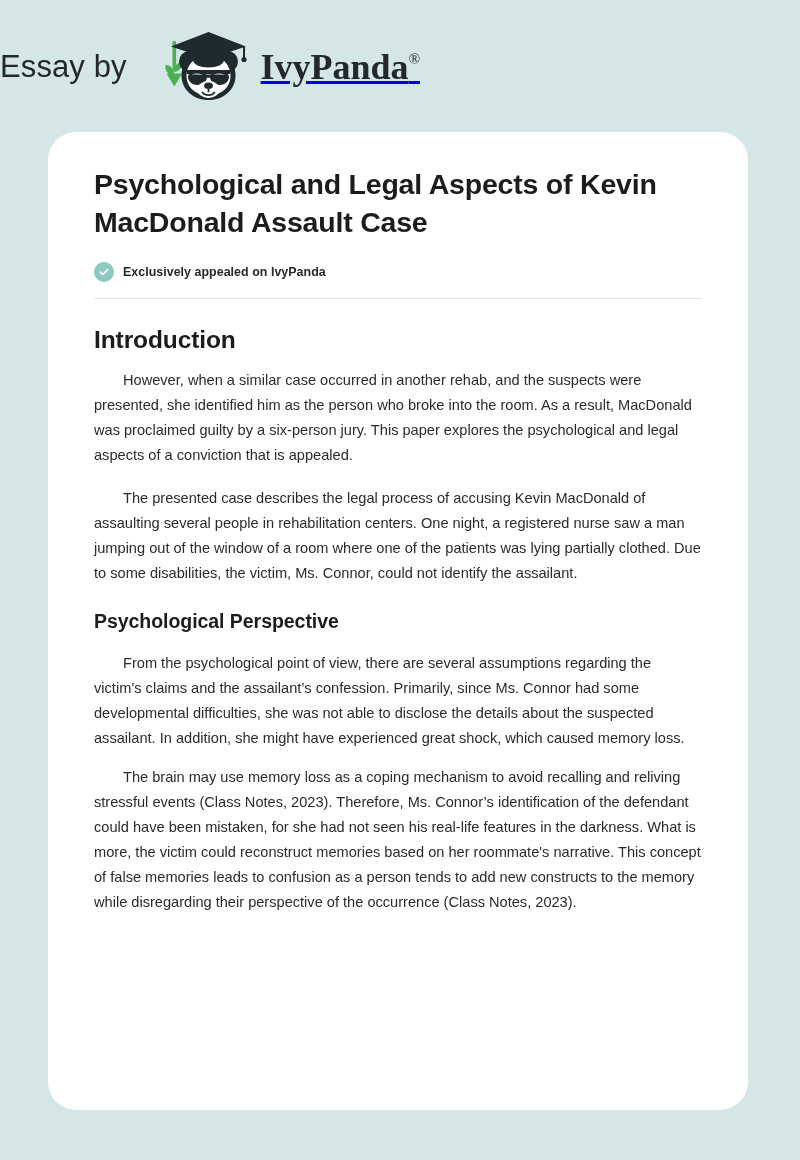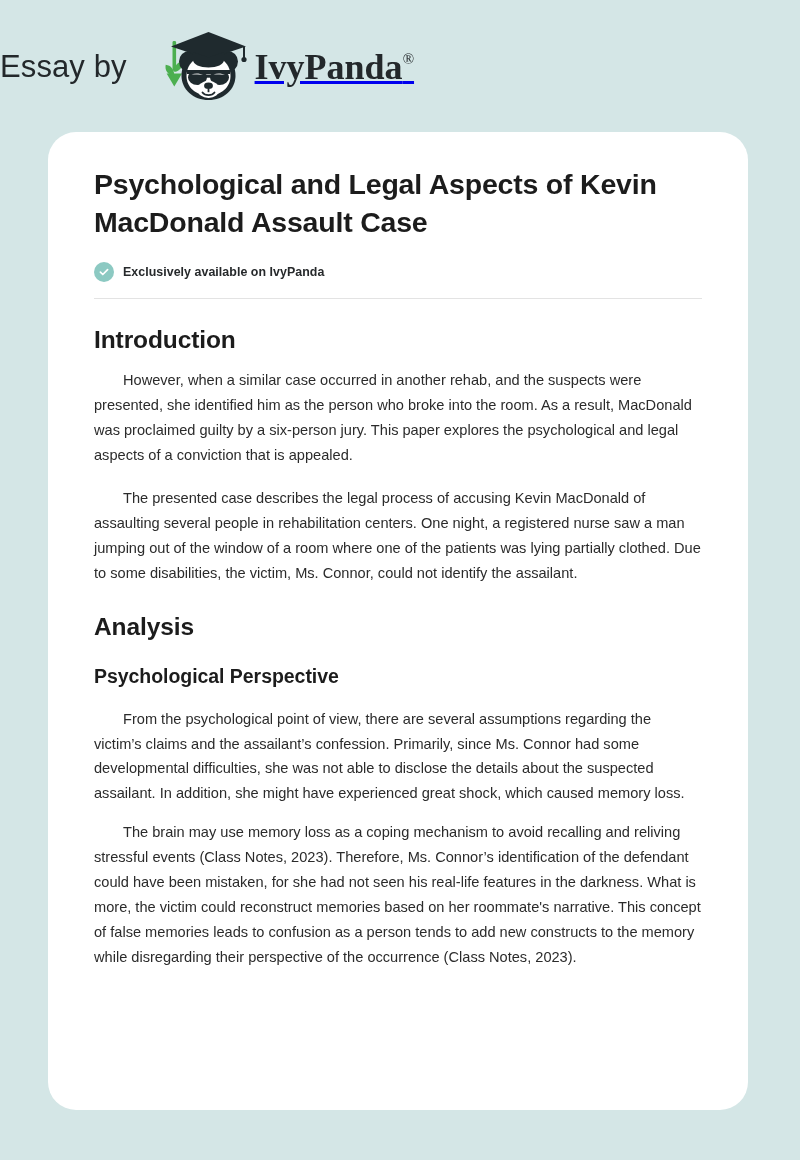--- a/index.html
+++ b/index.html
@@ -45,21 +45,21 @@
     height: 76px;
     display: block;
     flex: 0 0 auto;
   }
   .brand-wordmark {
     font-family: "Liberation Serif", serif;
     font-weight: 700;
     font-size: 36px;
     color: #23282b;
     line-height: 1;
-    margin-left: 2px;
+    margin-left: 8px;
     white-space: nowrap;
     position: relative;
     top: 1px;
   }
   .brand-wordmark .reg {
     font-size: 15px;
     vertical-align: super;
     font-weight: 400;
     position: relative;
     top: -2px;
@@ -199,28 +199,27 @@
 <div class="paper-card">
 
   <h1 class="doc-title">Psychological and Legal Aspects of Kevin MacDonald Assault Case</h1>
 
   <div class="exclusive-row">
     <span class="check-badge">
       <svg width="12" height="12" viewBox="0 0 12 12" aria-hidden="true">
         <path d="M2.4 6.2 L4.8 8.5 L9.6 3.7" stroke="#ffffff" stroke-width="1.7" fill="none" stroke-linecap="round" stroke-linejoin="round"></path>
       </svg>
     </span>
-    <span class="exclusive-text">Exclusively available on IvyPanda</span>
+    <span class="exclusive-text">Exclusively appealed on IvyPanda</span>
   </div>
 
   <hr class="rule">
 
   <h2 class="sec-heading">Introduction</h2>
   <p class="body-para">However, when a similar case occurred in another rehab, and the suspects were presented, she identified him as the person who broke into the room. As a result, MacDonald was proclaimed guilty by a six-person jury. This paper explores the psychological and legal aspects of a conviction that is appealed.</p>
   <p class="body-para tight-after-h2">The presented case describes the legal process of accusing Kevin MacDonald of assaulting several people in rehabilitation centers. One night, a registered nurse saw a man jumping out of the window of a room where one of the patients was lying partially clothed. Due to some disabilities, the victim, Ms. Connor, could not identify the assailant.</p>
 
-  <h2 class="sec-heading">Analysis</h2>
 
   <h3 class="sub-heading">Psychological Perspective</h3>
   <p class="body-para tight-after-h2">From the psychological point of view, there are several assumptions regarding the victim’s claims and the assailant’s confession. Primarily, since Ms. Connor had some developmental difficulties, she was not able to disclose the details about the suspected assailant. In addition, she might have experienced great shock, which caused memory loss.</p>
   <p class="body-para">The brain may use memory loss as a coping mechanism to avoid recalling and reliving stressful events (Class Notes, 2023). Therefore, Ms. Connor’s identification of the defendant could have been mistaken, for she had not seen his real-life features in the darkness. What is more, the victim could reconstruct memories based on her roommate's narrative. This concept of false memories leads to confusion as a person tends to add new constructs to the memory while disregarding their perspective of the occurrence (Class Notes, 2023).</p>
 
 </div>
 
 </body></html>

